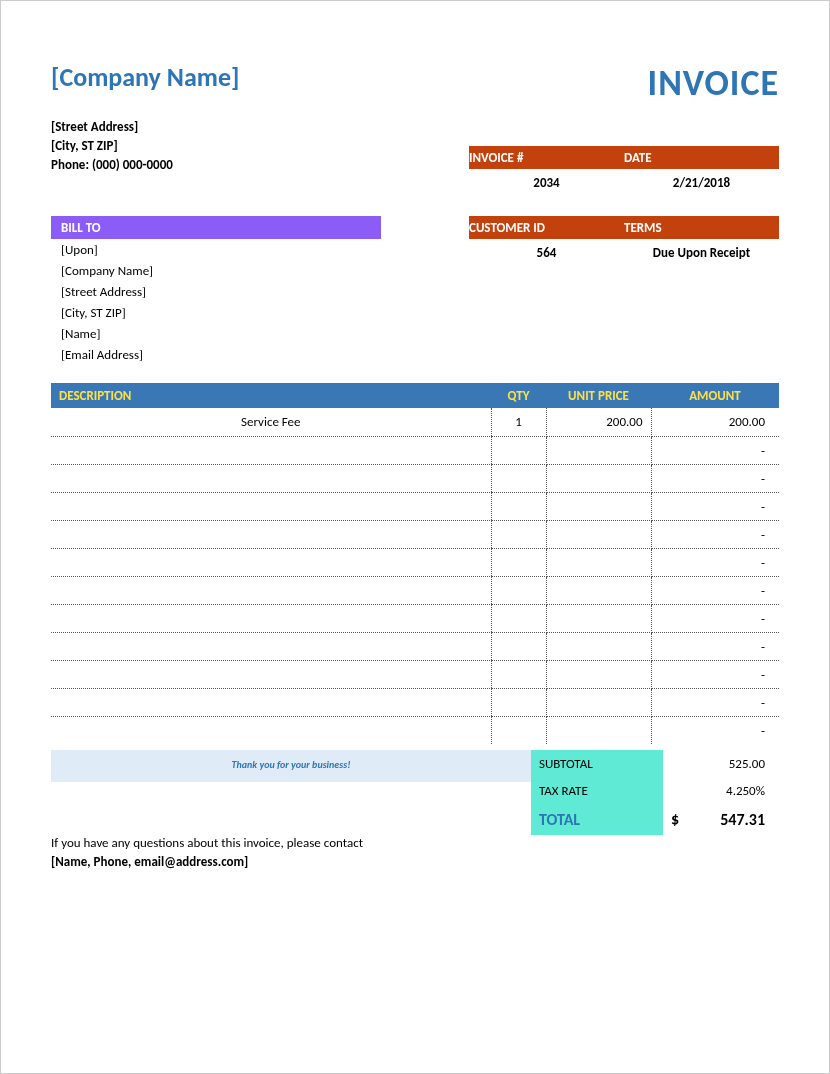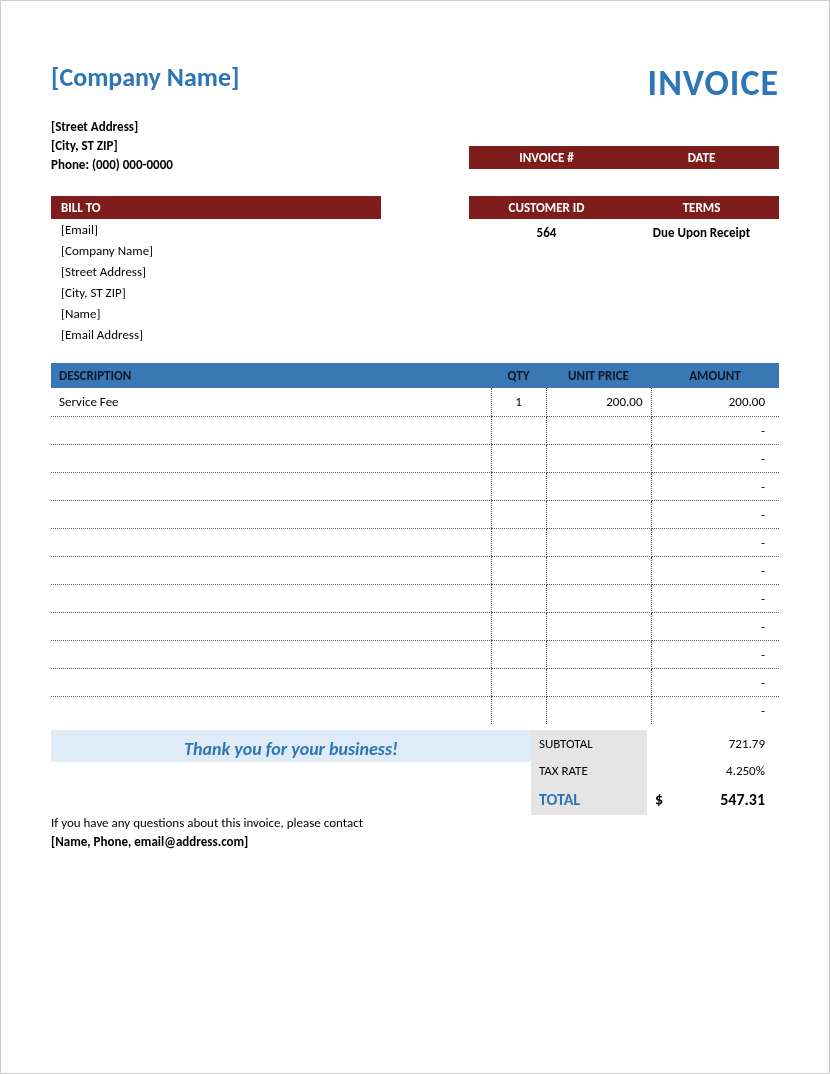--- a/index.html
+++ b/index.html
@@ -13,45 +13,45 @@
     padding: 60px 50px 30px 50px;
     border: 1px solid #ccc;
   }
   .top { display: flex; justify-content: space-between; align-items: flex-start; }
   .company-name { color: #2e75b6; font-size: 26px; font-weight: bold; }
   .invoice-title { color: #2e75b6; font-size: 36px; font-weight: bold; letter-spacing: 1px; }
   .sender { margin-top: 14px; }
   .sender div { font-weight: bold; margin-bottom: 4px; font-size: 13px; }
   .meta-block { float: right; width: 310px; margin-top: 10px; }
   .meta-row { display: flex; }
-  .meta-head { background: #7f1d1d; color: #fff; font-weight: bold; text-align: center; padding: 4px 0; flex: 1; font-size: 13px; }
+  .meta-head { background: #c2410c; color: #fff; font-weight: bold; padding: 4px 0; flex: 1; font-size: 13px; }
   .meta-val { text-align: center; flex: 1; font-weight: bold; padding: 6px 0; font-size: 13px; }
   .bill-to-block { display: flex; margin-top: 20px; }
   .bill-to-left { width: 330px; }
-  .bill-to-head { background: #7f1d1d; color: #fff; font-weight: bold; padding: 4px 10px; font-size: 13px; }
+  .bill-to-head { background: #8b5cf6; color: #fff; font-weight: bold; padding: 4px 10px; font-size: 13px; }
   .bill-to-left .line { padding: 3px 10px; font-size: 13px; }
   .bill-to-right { margin-left: auto; width: 310px; }
   .clear { clear: both; }
   .items { width: 100%; border-collapse: collapse; margin-top: 18px; table-layout: fixed; }
-  .items th { background: #3a77b5; color: #0f172a; font-weight: bold; padding: 5px 8px; font-size: 13px; }
+  .items th { background: #3a77b5; color: #fde047; font-weight: bold; padding: 5px 8px; font-size: 13px; }
   .items th.desc { text-align: left; width: 440px; }
   .items th.qty { text-align: center; width: 55px; }
   .items th.price { text-align: center; width: 105px; }
   .items th.amount { text-align: center; width: auto; }
   .items td { padding: 5px 8px; border-bottom: 1px dotted #555; font-size: 13px; height: 28px; }
-  .items td.desc { text-align: left; }
+  .items td.desc { text-align: center; }
   .items td.qty { text-align: center; border-left: 1px dotted #555; border-right: 1px dotted #555; }
   .items td.price { text-align: right; border-right: 1px dotted #555; }
   .items td.amount { text-align: right; padding-right: 14px; }
   .items tr.last td { border-bottom: none; }
   .totals-area { display: flex; margin-top: 6px; }
-  .thanks { width: 480px; background: #dfebf6; color: #2e75b6; font-style: italic; font-weight: bold; text-align: center; padding: 8px 0; height: 32px; font-size: 18px; }
+  .thanks { width: 480px; background: #dfebf6; color: #2e75b6; font-style: italic; font-weight: bold; text-align: center; padding: 8px 0; height: 32px; font-size: 10px; }
   .totals { flex: 1; }
   .totals .trow { display: flex; }
-  .totals .tlabel { width: 116px; background: #e5e5e5; padding: 6px 8px; font-size: 13px; }
+  .totals .tlabel { width: 132px; background: #5eead4; padding: 6px 8px; font-size: 13px; }
   .totals .tval { flex: 1; text-align: right; padding: 6px 14px 6px 8px; font-size: 13px; }
   .totals .tval.cur { display: flex; justify-content: space-between; }
   .totals .total-row .tlabel { color: #2e75b6; font-weight: bold; font-size: 16px; }
   .totals .total-row .tval { font-weight: bold; font-size: 16px; }
   .footer { text-align: left; font-size: 13px; }
   .footer .contact { font-weight: bold; margin-top: 4px; }
 </style>
 </head>
 <body>
 
@@ -64,27 +64,31 @@
   <div>[Street Address]</div>
   <div>[City, ST  ZIP]</div>
   <div>Phone: (000) 000-0000</div>
 </div>
 
 <div class="meta-block" style="margin-top:-30px;">
   <div class="meta-row">
     <div class="meta-head">INVOICE #</div>
     <div class="meta-head">DATE</div>
   </div>
+  <div class="meta-row">
+    <div class="meta-val">2034</div>
+    <div class="meta-val">2/21/2018</div>
+  </div>
 </div>
 <div class="clear"></div>
 
 <div class="bill-to-block">
   <div class="bill-to-left">
     <div class="bill-to-head">BILL TO</div>
-    <div class="line">[Email]</div>
+    <div class="line">[Upon]</div>
     <div class="line">[Company Name]</div>
     <div class="line">[Street Address]</div>
     <div class="line">[City, ST  ZIP]</div>
     <div class="line">[Name]</div>
     <div class="line">[Email Address]</div>
   </div>
   <div class="bill-to-right">
     <div class="meta-row">
       <div class="meta-head">CUSTOMER ID</div>
       <div class="meta-head">TERMS</div>
@@ -179,21 +183,21 @@
         <td class="amount">-</td>
       </tr>
     </tbody>
 </table>
 
 <div class="totals-area">
   <div class="thanks">Thank you for your business!</div>
   <div class="totals">
     <div class="trow">
       <div class="tlabel">SUBTOTAL</div>
-      <div class="tval">721.79</div>
+      <div class="tval">525.00</div>
     </div>
     <div class="trow">
       <div class="tlabel">TAX RATE</div>
       <div class="tval">4.250%</div>
     </div>
     <div class="trow total-row">
       <div class="tlabel">TOTAL</div>
       <div class="tval cur">
         <span>$</span>
         <span>547.31</span>

